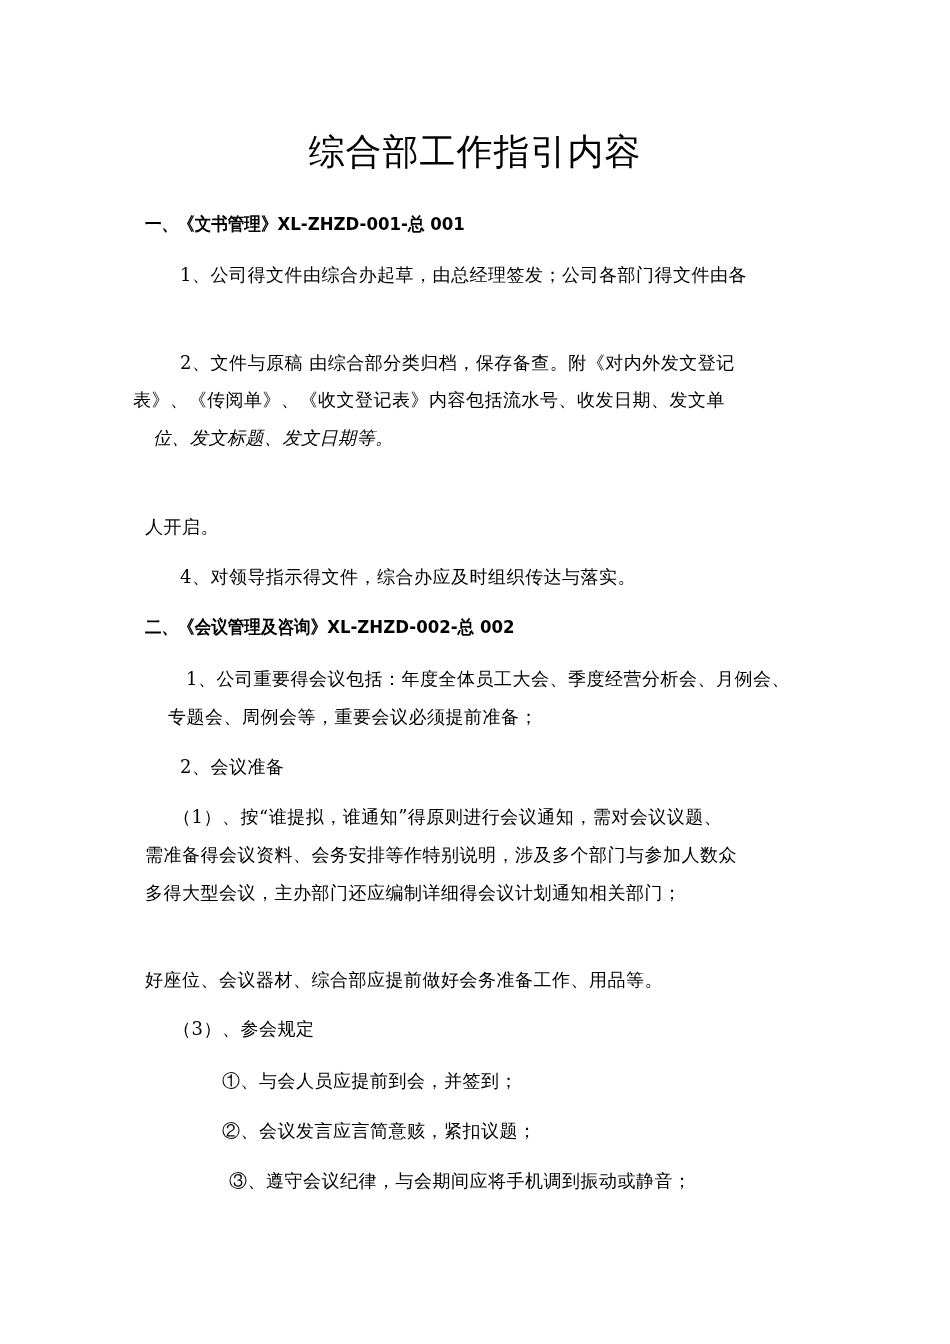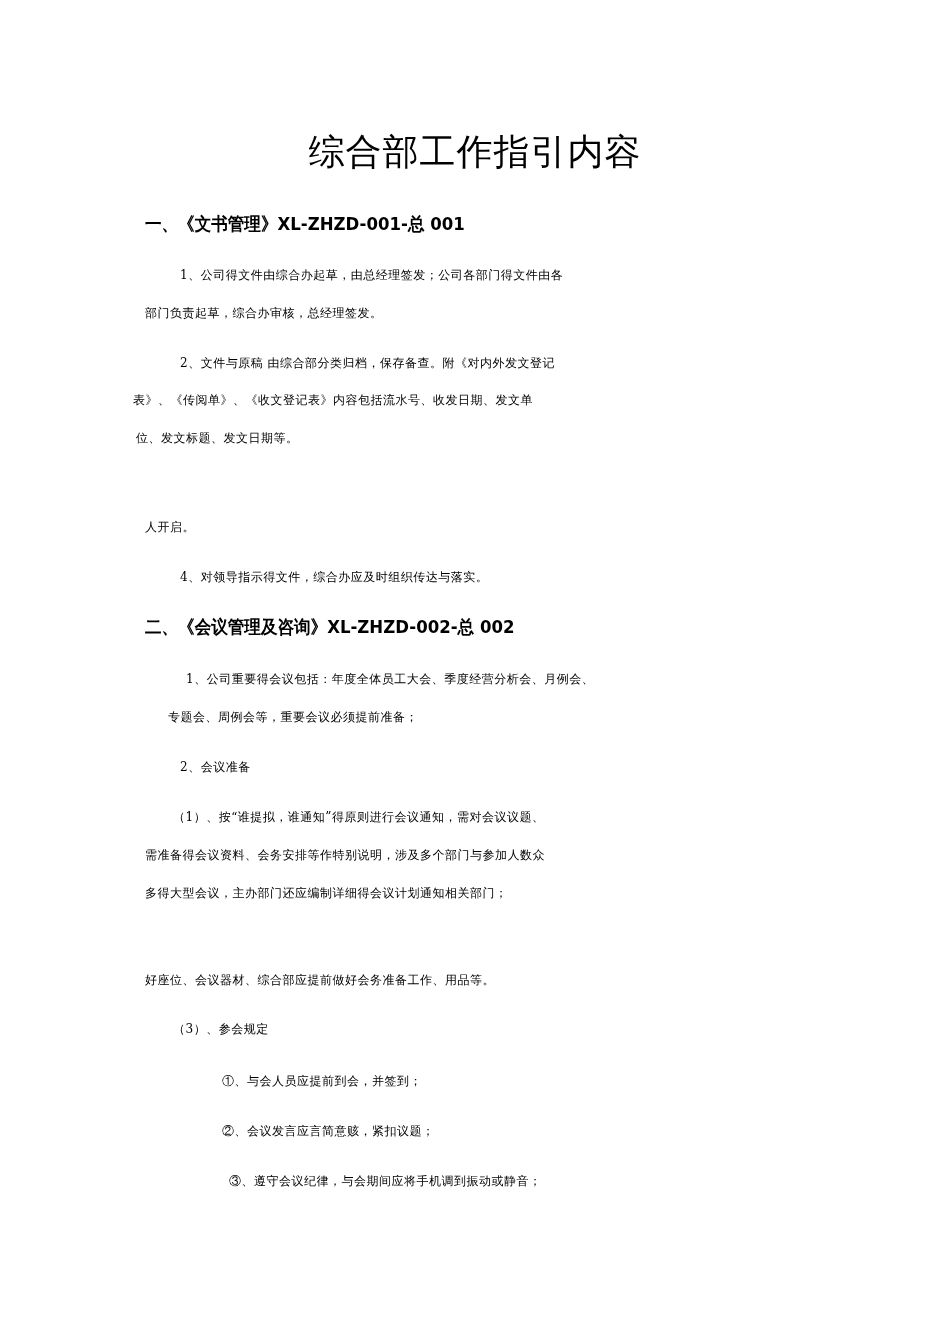--- a/index.html
+++ b/index.html
@@ -40,41 +40,40 @@
       font-family: "DejaVu Sans", "Liberation Sans", sans-serif;
       font-weight: bold;
       font-size: 18px;
       line-height: 26px;
       white-space: nowrap;
       transform: scaleX(0.92);
       transform-origin: left center;
     }
     .line {
       position: absolute;
-      font-size: 12px;
+      font-size: 18px;
       line-height: 26px;
       white-space: nowrap;
       letter-spacing: 0.5px;
     }
   </style>
 </head>
 <body>
 
 <div class="page">
 
   <div class="title">综合部工作指引内容</div>
 
   <div class="heading" style="top:211px;">一、《文书管理》XL-ZHZD-001-总 001</div>
 
   <div class="line" style="left:180px; top:262px;">1、公司得文件由综合办起草，由总经理签发；公司各部门得文件由各</div>
-  <div class="line" style="left:145px; top:300px;">部门负责起草，综合办审核，总经理签发。</div>
 
   <div class="line" style="left:180px; top:350px;text-align:right;">2、文件与原稿  由综合部分类归档，保存备查。附《对内外发文登记</div>
   <div class="line" style="left:133px; top:387px;">表》、《传阅单》、《收文登记表》内容包括流水号、收发日期、发文单</div>
-  <div class="line" style="left:136px; top:425px;">位、发文标题、发文日期等。</div>
+  <div class="line" style="left:153px; top:425px;font-style:italic;">位、发文标题、发文日期等。</div>
 
   <div class="line" style="left:145px; top:514px;">人开启。</div>
 
   <div class="line" style="left:180px; top:564px;">4、对领导指示得文件，综合办应及时组织传达与落实。</div>
 
   <div class="heading" style="top:614px;">二、《会议管理及咨询》XL-ZHZD-002-总 002</div>
 
   <div class="line" style="left:186px; top:666px;">1、公司重要得会议包括：年度全体员工大会、季度经营分析会、月例会、</div>
   <div class="line" style="left:168px; top:704px;">专题会、周例会等，重要会议必须提前准备；</div>
 

